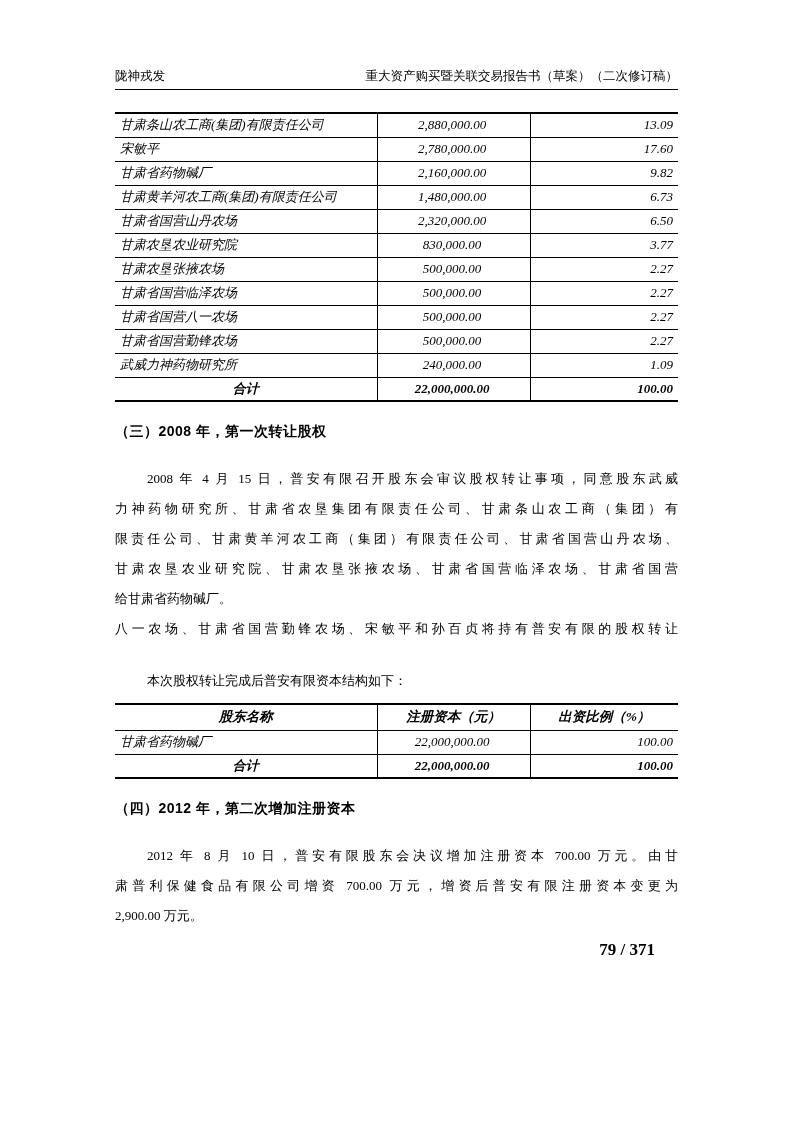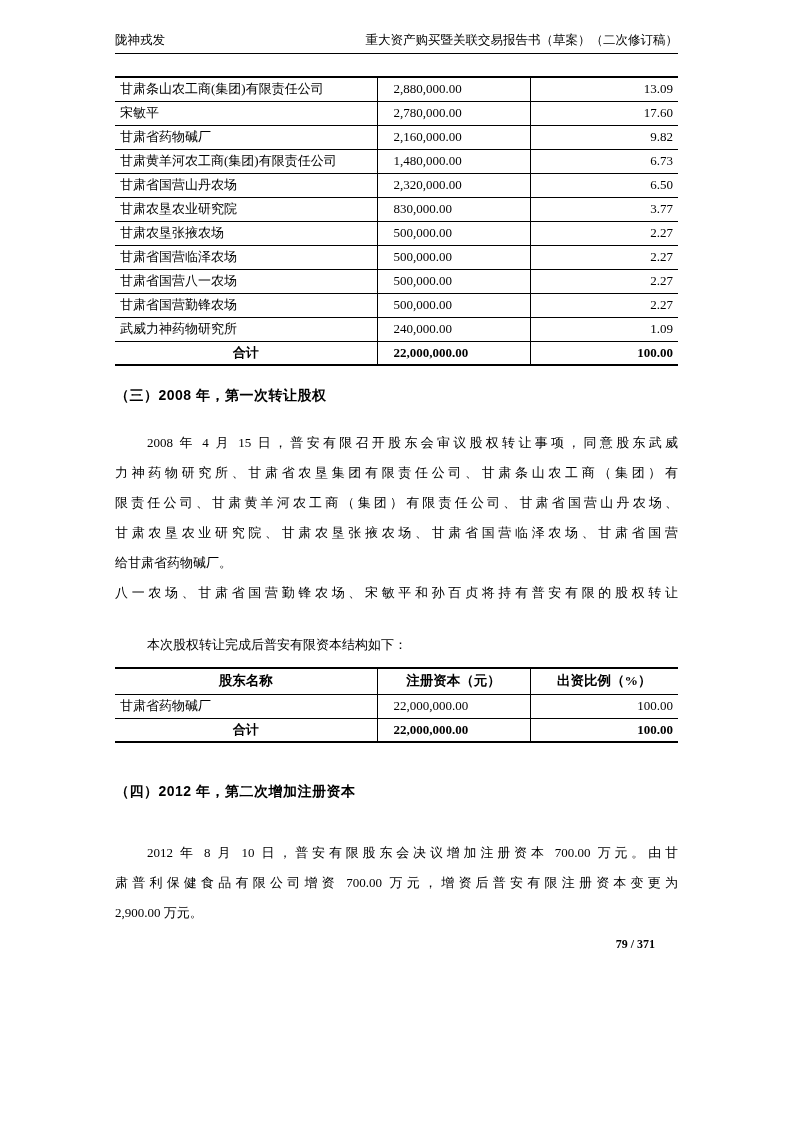--- a/index.html
+++ b/index.html
@@ -9,85 +9,86 @@
     width:793px; height:1122px;
     background:#ffffff;
     color:#000;
     font-family:"Liberation Serif", serif;
     overflow:hidden;
   }
   .content { margin:0 115px; width:563px; }
 
   
   .doc-header {
-    padding-top:32px;
+    padding-top:68px;
     display:flex;
     justify-content:space-between;
     align-items:flex-end;
     border-bottom:1px solid #000;
     padding-bottom:5px;
     font-size:12.5px;
     line-height:16px;
   }
 
   
   table {
     width:563px;
     border-collapse:collapse;
     border-top:2.5px solid #000;
     border-bottom:2.5px solid #000;
     font-size:13px;
     table-layout:fixed;
+    font-style:italic;
   }
   td, th { border-bottom:1px solid #000; height:24px; vertical-align:middle; }
   td + td, th + th { border-left:1.5px solid #000; }
   col.c1 { width:262px; } col.c2 { width:153px; } col.c3 { width:148px; }
   .cell-name  { text-align:left;  padding-left:5px; }
-  .cell-num   { text-align:left; padding-right:3px; font-family:"Liberation Serif", serif;padding-left:16px; }
+  .cell-num   { text-align:center; padding-right:3px; font-family:"Liberation Serif", serif; }
   .cell-pct   { text-align:right; padding-right:5px; }
   .row-total td { font-weight:bold; }
   .row-total .cell-name { text-align:center; padding-left:0; }
   .thead th { font-weight:bold; text-align:center; height:26px; font-size:13.5px; }
 
   .table1 { margin-top:22px; }
   .table2 { margin-top:7px; }
 
   
   .sec-heading {
     font-family:"Liberation Sans", sans-serif;
     font-weight:bold;
     font-size:14px;
     line-height:30px;
     letter-spacing:0.5px;
   }
   .h3 { margin-top:14px; }
-  .h4 { margin-top:33px; }
+  .h4 { margin-top:14px; }
 
   
   .para { font-size:13px; }
   .para .ln {
     line-height:30px;
     text-align:justify;
     text-align-last:justify;
     white-space:nowrap;
   }
   .para .ln.first  { padding-left:32px; }
   .para .ln.last   { text-align-last:left; white-space:normal; }
   .p1 { margin-top:18px; }
   .p2 { margin-top:12px; }
   .lead-in { margin-top:22px; }
-  .p3 { margin-top:32px; }
+  .p3 { margin-top:18px; }
 
   
   .page-num {
     margin-top:9px;
     text-align:right;
     padding-right:23px;
     font-weight:bold;
-    font-size:12px;
+    font-size:17px;
   }
 </style>
 </head>
 <body>
 
 <div class="page">
   <div class="content">
 
     <div class="doc-header">
       <span>陇神戎发</span>

